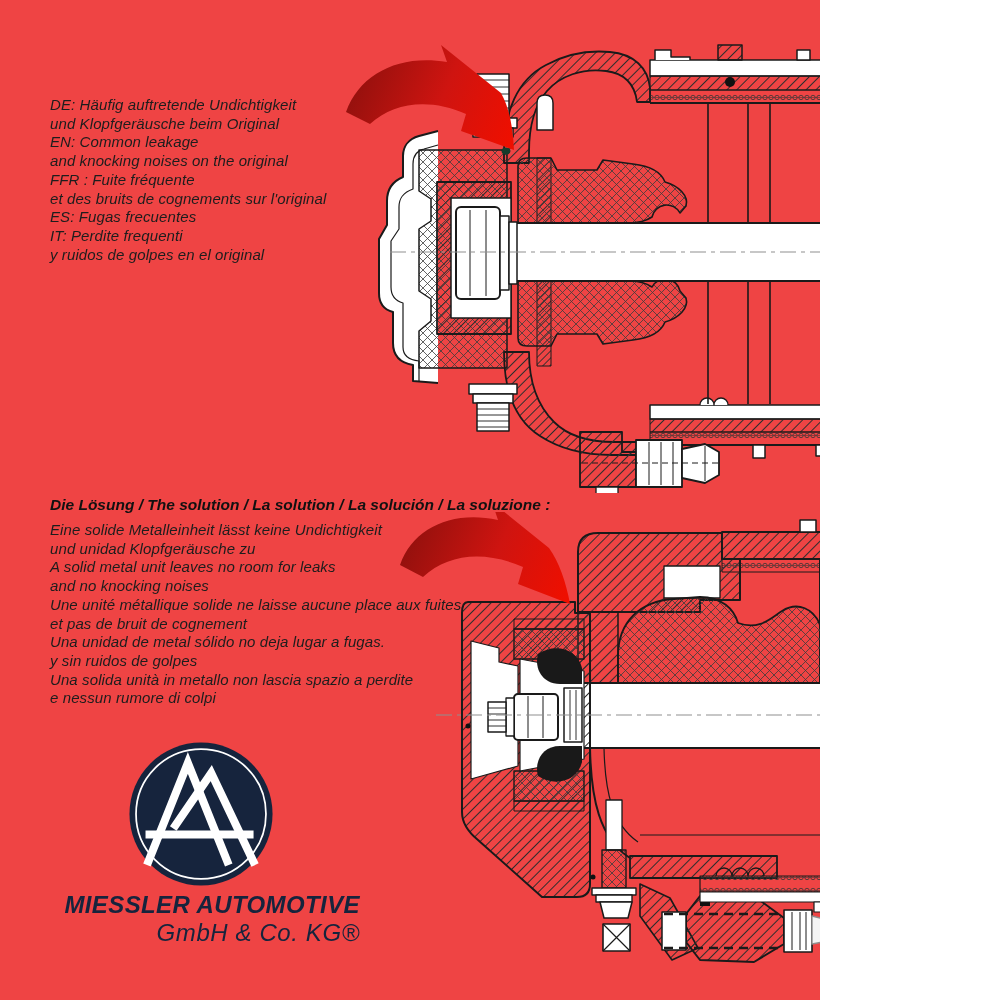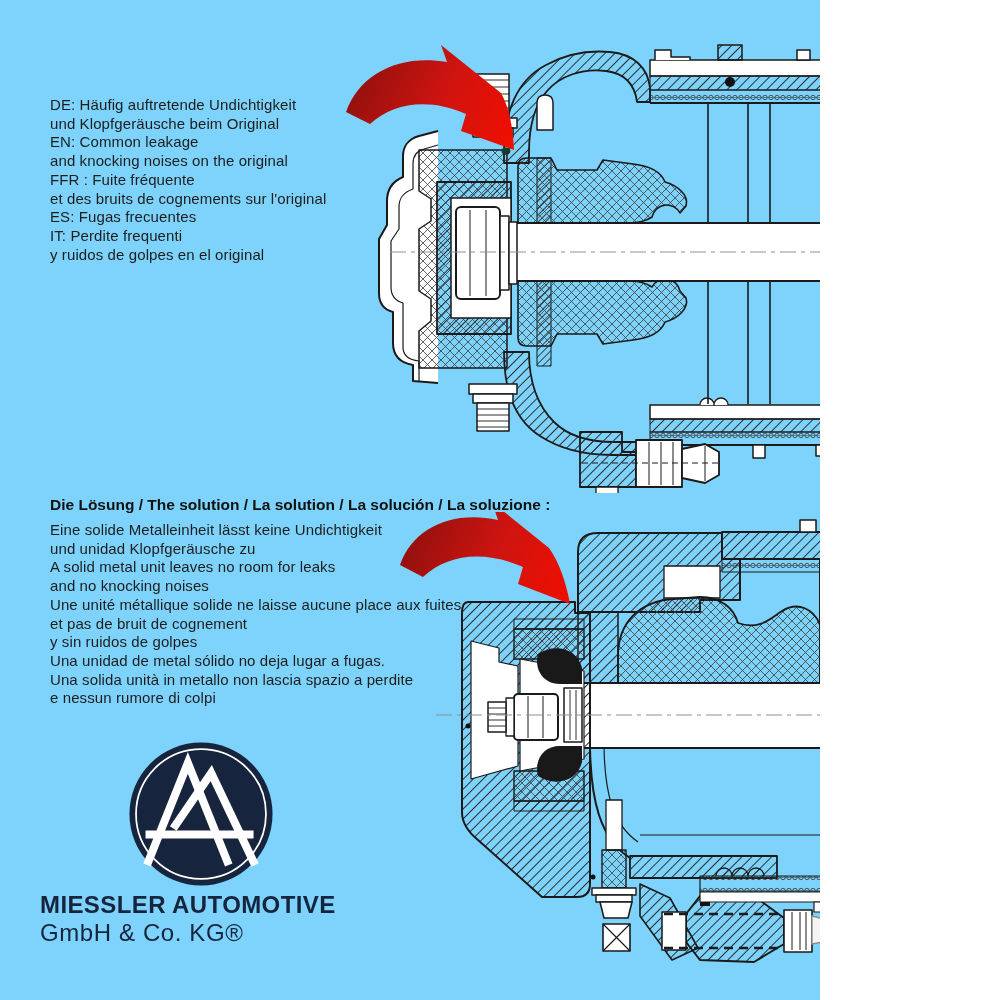--- a/index.html
+++ b/index.html
@@ -1,24 +1,24 @@
 <!DOCTYPE html>
 <html><head>
 <meta charset="utf-8">
 <style>
   html,body{margin:0;padding:0;background:#ffffff;}
-  .canvas{position:relative;width:820px;height:1000px;background:#7dd3fc;overflow:hidden;
-          font-family:"Liberation Sans", sans-serif;color:#1c1c1c;}
+  .canvas{position:relative;width:820px;height:1000px;background:#ef4444;overflow:hidden;
+          font-family:"Liberation Sans", sans-serif;color:#1c1c1c;font-style:italic;}
   .tblock{position:absolute;left:50px;font-size:15px;line-height:18.7px;color:#1d1d1d;letter-spacing:0.1px;}
   .tblock .ln{white-space:nowrap;}
   .heading{position:absolute;left:50px;top:496px;font-size:15.5px;font-weight:bold;color:#111;white-space:nowrap;}
   .logo-circle{position:absolute;left:128px;top:741px;width:146px;height:146px;}
-  .logo-name{position:absolute;left:40px;top:891px;width:320px;text-align:left;
+  .logo-name{position:absolute;left:40px;top:891px;width:320px;text-align:right;
              font-size:24px;font-weight:bold;color:#16243d;letter-spacing:0.4px;white-space:nowrap;}
-  .logo-legal{position:absolute;left:40px;top:919px;width:320px;text-align:left;
+  .logo-legal{position:absolute;left:40px;top:919px;width:320px;text-align:right;
               font-size:24px;font-weight:400;color:#16243d;letter-spacing:0.6px;white-space:nowrap;}
   svg{position:absolute;}
   .diag{stroke-linejoin:round;stroke-linecap:butt;}
 </style>
 </head>
 <body>
 
 <div class="canvas">
 
   <div class="tblock" style="top:96px;">
@@ -35,22 +35,22 @@
 
   <div class="heading">Die Lösung / The solution / La solution / La solución / La soluzione :</div>
 
   <div class="tblock" style="top:521px;">
     <div class="ln">Eine solide Metalleinheit lässt keine Undichtigkeit</div>
     <div class="ln">und unidad Klopfgeräusche zu</div>
     <div class="ln">A solid metal unit leaves no room for leaks</div>
     <div class="ln">and no knocking noises</div>
     <div class="ln">Une unité métallique solide ne laisse aucune place aux fuites</div>
     <div class="ln">et pas de bruit de cognement</div>
+    <div class="ln">Una unidad de metal sólido no deja lugar a fugas.</div>
     <div class="ln">y sin ruidos de golpes</div>
-    <div class="ln">Una unidad de metal sólido no deja lugar a fugas.</div>
     <div class="ln">Una solida unità in metallo non lascia spazio a perdite</div>
     <div class="ln">e nessun rumore di colpi</div>
   </div>
 
   <svg class="diag" style="left:340px;top:5px;" width="530" height="488" viewBox="340 5 530 488">
     <defs>
       <pattern id="t-hA" width="7" height="7" patternUnits="userSpaceOnUse" patternTransform="rotate(45)">
         <line x1="3.5" y1="0" x2="3.5" y2="7" stroke="#2e2e2e" stroke-width="1"></line>
       </pattern>
       <pattern id="t-hB" width="5" height="5" patternUnits="userSpaceOnUse" patternTransform="rotate(45)">

